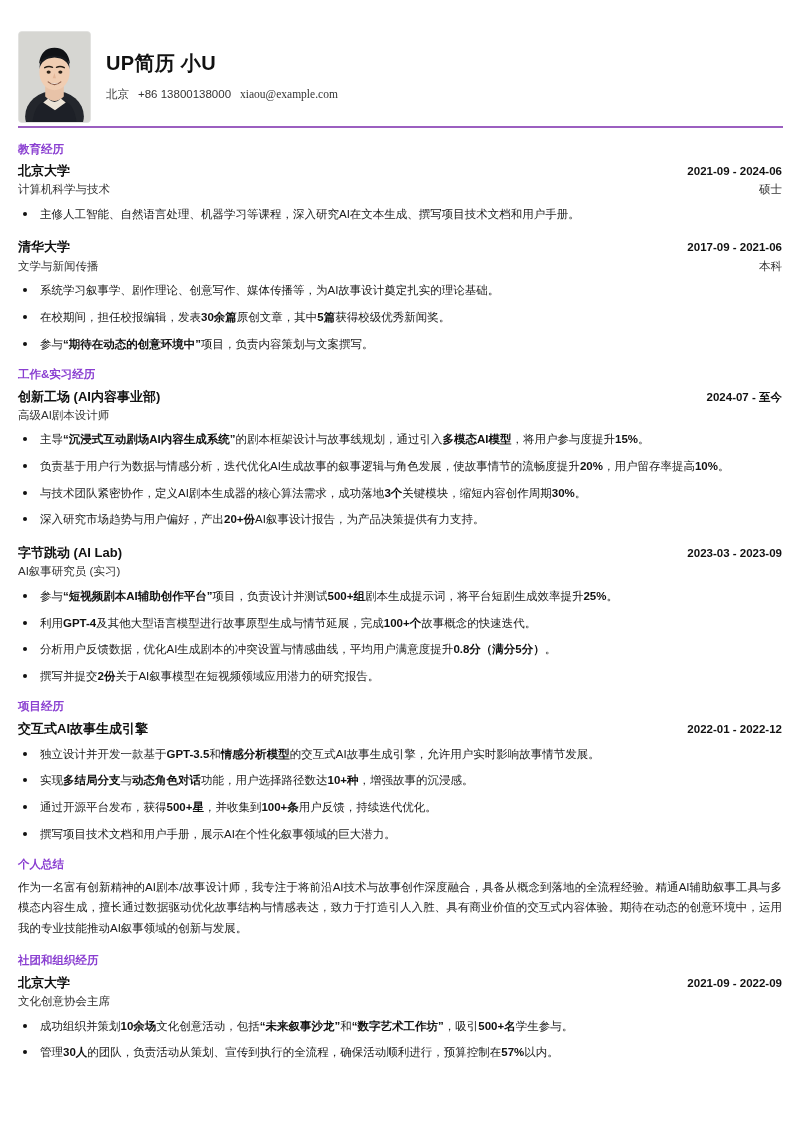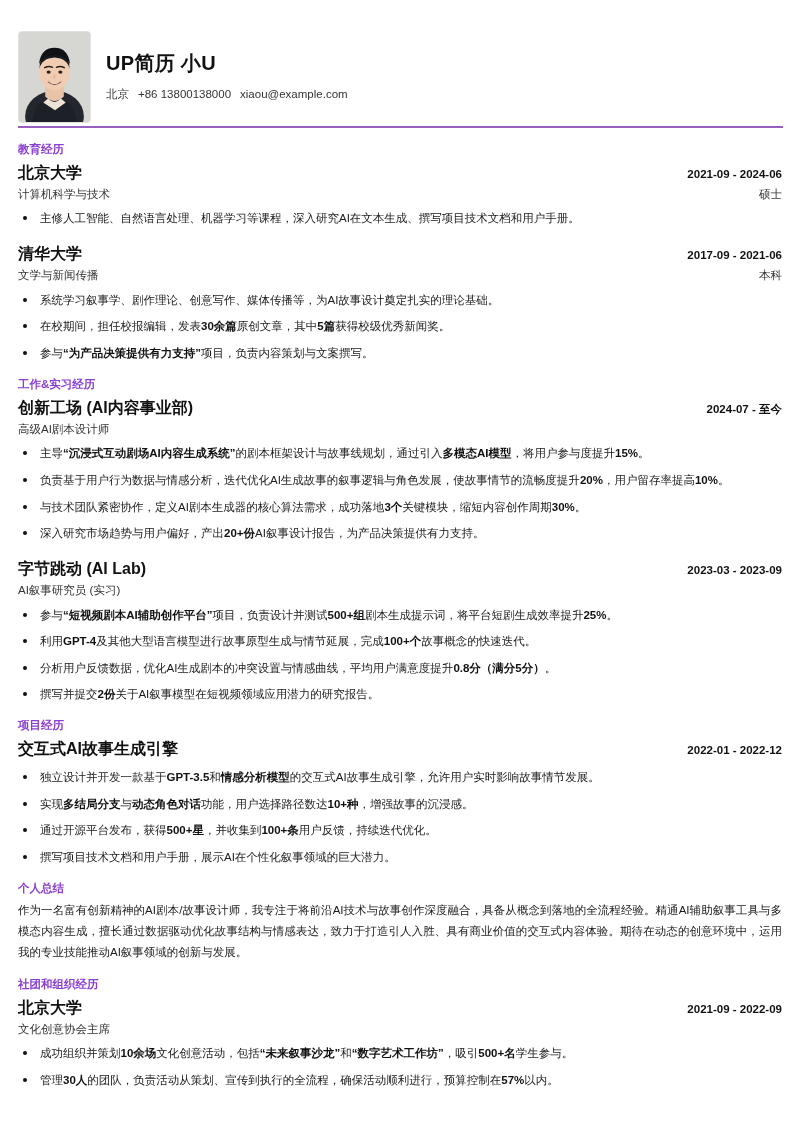--- a/index.html
+++ b/index.html
@@ -54,21 +54,21 @@
     color: #111;
     line-height: 1.2;
     margin-bottom: 12px;
   }
   .contact-line {
     font-size: 11.5px;
     color: #333;
     line-height: 1.3;
   }
   .contact-line span { margin-right: 9px; }
-  .contact-line span:last-child { margin-right: 12px; }
+  .contact-line span:last-child { margin-right: 12px; font-family: Liberation Serif, serif; }
 
   
   .header-divider {
     height: 1.6px;
     background: #9b5fc0;
     width: 765px;
     margin: 6px 0 0 0;
   }
 
   
@@ -82,21 +82,21 @@
   }
   .entry { margin-bottom: 2px; }
   .entry + .entry { margin-top: 14px; }
   .entry-row {
     display: flex;
     justify-content: space-between;
     align-items: baseline;
     line-height: 1.55;
   }
   .org {
-    font-size: 16px;
+    font-size: 13px;
     font-weight: bold;
     color: #111;
   }
   .date {
     font-size: 11.5px;
     font-weight: bold;
     color: #111;
     white-space: nowrap;
   }
   .role {
@@ -197,21 +197,21 @@
             <div class="org">清华大学</div>
             <div class="date">2017-09 - 2021-06</div>
           </div>
           <div class="entry-row">
             <div class="role">文学与新闻传播</div>
             <div class="meta">本科</div>
           </div>
           <ul class="bullets">
             <li>系统学习叙事学、剧作理论、创意写作、媒体传播等，为AI故事设计奠定扎实的理论基础。</li>
             <li>在校期间，担任校报编辑，发表<b>30余篇</b>原创文章，其中<b>5篇</b>获得校级优秀新闻奖。</li>
-            <li>参与<b>“为产品决策提供有力支持”</b>项目，负责内容策划与文案撰写。</li>
+            <li>参与<b>“期待在动态的创意环境中”</b>项目，负责内容策划与文案撰写。</li>
           </ul>
         </div>
       </div>
       <div class="section">
         <div class="section-title">工作&amp;实习经历</div>
         <div class="entry">
           <div class="entry-row">
             <div class="org">创新工场 (AI内容事业部)</div>
             <div class="date">2024-07 - 至今</div>
           </div>

